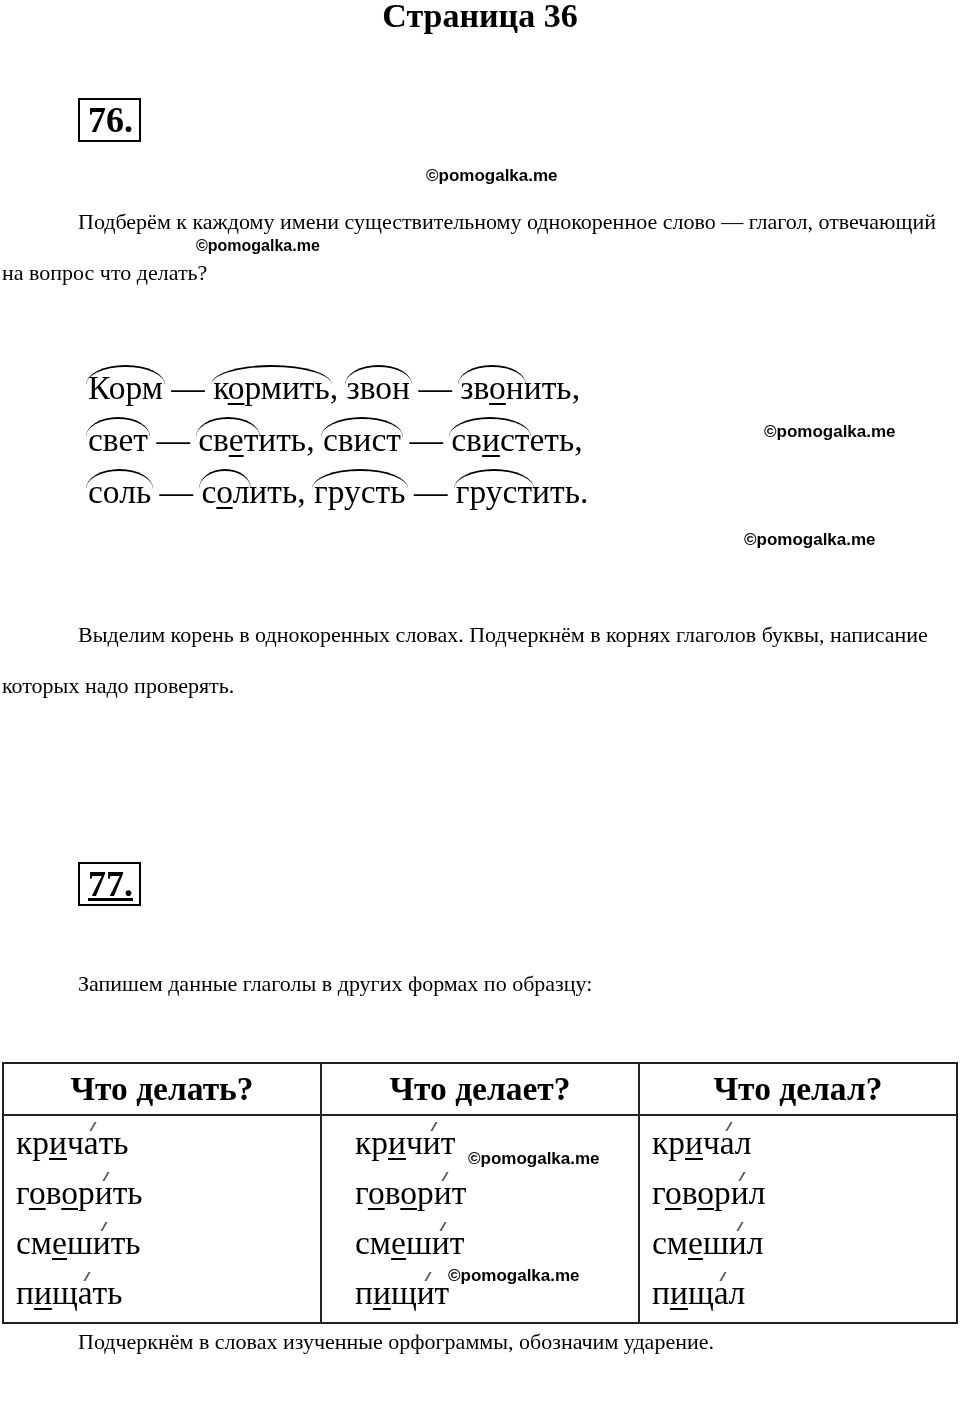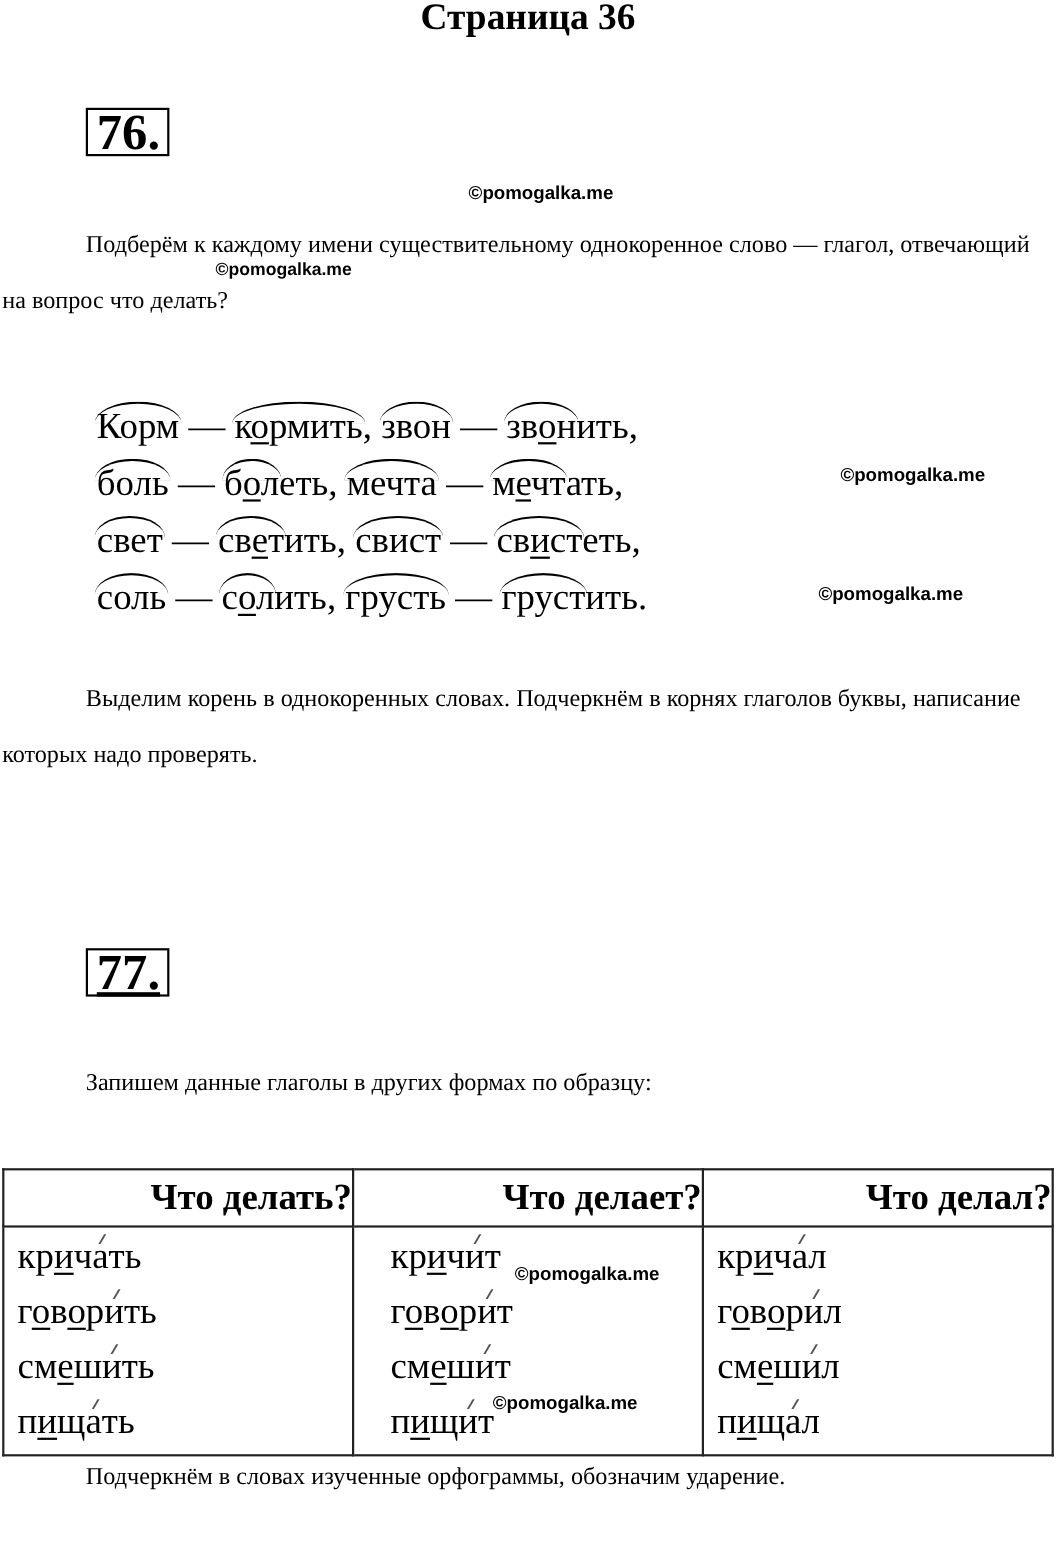--- a/index.html
+++ b/index.html
@@ -6,21 +6,21 @@
   body {
     width: 960px; height: 1413px; position: relative; overflow: hidden;
     font-family: "Liberation Serif", "DejaVu Serif", serif; color: #000;
   }
   .abs { position: absolute; }
   .page-title {
     left: 0; width: 960px; top: -6px; text-align: center;
     font-weight: bold; font-size: 34px; line-height: 44px;
   }
   .task-box {
-    border: 2px solid #000; font-weight: bold; font-size: 46px;
+    border: 2px solid #000; font-weight: bold; font-size: 36px;
     line-height: 40px; padding: 0 6px 0 8px; height: 40px;
   }
   .wm {
     font-family: "Liberation Sans", "DejaVu Sans", sans-serif;
     font-weight: bold; font-size: 17px; line-height: 20px; white-space: nowrap;
   }
   .para {
     left: 2px; width: 956px; font-size: 22px; line-height: 51px;
     text-indent: 76px; margin: 0;
   }
@@ -35,21 +35,21 @@
   .acc { position: relative; display: inline-block; }
   .acc::after {
     content: ""; position: absolute; left: 55%; top: 4px; width: 2px; height: 9px;
     background: #555; transform: skewX(-30deg);
   }
   table.forms {
     position: absolute; left: 2px; top: 1062px; width: 956px;
     border-collapse: collapse; font-size: 33.5px;
   }
   table.forms th {
-    border: 2px solid #222; font-weight: bold; height: 50px; padding: 0; text-align: right;
+    border: 2px solid #222; font-weight: bold; height: 50px; padding: 0; text-align: center;
   }
   table.forms td {
     border: 2px solid #222; vertical-align: top; padding: 2px 0 4px 12px; width: 33.3%;
   }
   .cell-line { height: 50px; line-height: 50px; white-space: nowrap; }
 </style>
 </head>
 <body>
 
 <div class="abs page-title">Страница 36</div>
@@ -61,24 +61,20 @@
 <p class="abs para" style="top:196px;">Подберём к каждому имени существительному однокоренное слово — глагол, отвечающий на вопрос что делать?</p>
 
 <div class="abs wordlist">
 
   <div class="wl-row">
     <span class="root">Корм</span><span> — </span><span class="root"><span>к</span><span class="u">о</span><span>рмить</span></span><span>,</span>
     <span class="root">звон</span><span> — </span><span class="root"><span>зв</span><span class="u">о</span><span>н</span></span><span>ить</span><span>,</span>
   </div>
 
 
-  <div class="wl-row">
-    <span class="root">боль</span><span> — </span><span class="root"><span>б</span><span class="u">о</span><span>л</span></span><span>еть</span><span>,</span>
-    <span class="root">мечта</span><span> — </span><span class="root"><span>м</span><span class="u">е</span><span>чт</span></span><span>ать</span><span>,</span>
-  </div>
 
   <div class="wl-row">
     <span class="root">свет</span><span> — </span><span class="root"><span>св</span><span class="u">е</span><span>т</span></span><span>ить</span><span>,</span>
     <span class="root">свист</span><span> — </span><span class="root"><span>св</span><span class="u">и</span><span>ст</span></span><span>еть</span><span>,</span>
   </div>
 
   <div class="wl-row">
     <span class="root">соль</span><span> — </span><span class="root"><span>с</span><span class="u">о</span><span>л</span></span><span>ить</span><span>,</span>
     <span class="root">грусть</span><span> — </span><span class="root"><span>грус</span><span>т</span></span><span>ить</span><span>.</span>
   </div>

